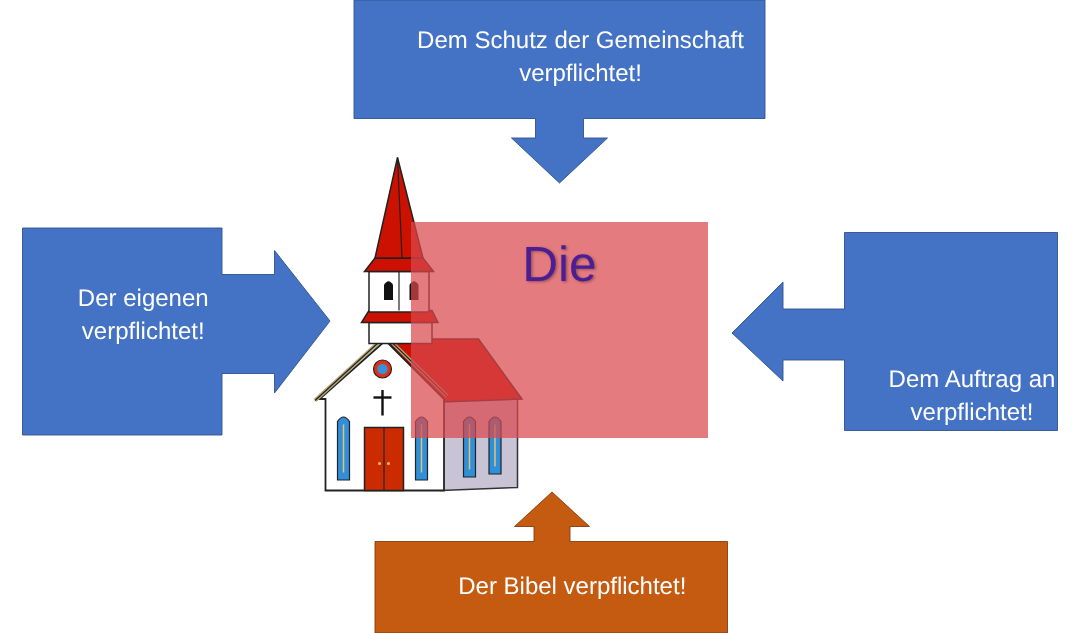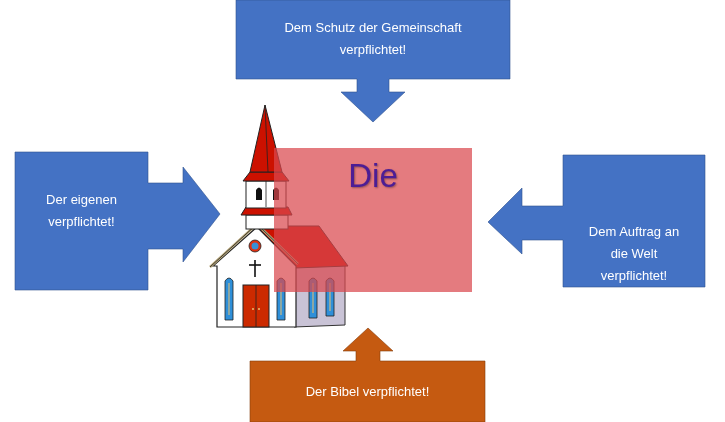--- a/index.html
+++ b/index.html
@@ -1,21 +1,21 @@
 <!DOCTYPE html>
 <html><head>
 <meta charset="utf-8">
 <style>
   html, body { margin:0; padding:0; background:#ffffff; }
   body { width:725px; height:422px; position:relative; overflow:hidden;
          font-family:"Liberation Sans", "DejaVu Sans", sans-serif; }
   svg.stage { position:absolute; left:0; top:0; }
   .label { position:absolute; color:#ffffff; text-align:center;
            display:flex; align-items:center; justify-content:center;
-           font-size:13px; line-height:22px; }
+           font-size:16px; line-height:22px;margin-left:14px; }
   .label span { display:block; }
   .center-label { position:absolute; color:#4c1d95; text-align:center;
            font-size:33px; line-height:44px;
            text-shadow: 1px 1px 2px rgba(0,0,0,0.35); }
 </style>
 </head>
 <body>
 
 <svg class="stage" width="725" height="422" viewBox="0 0 725 422">
 
@@ -95,21 +95,20 @@
 <div class="label" style="left:15px; top:152px; width:133px; height:118px;">
   <div>
     <span>Der eigenen</span>
     <span>verpflichtet!</span>
   </div>
 </div>
 
 <div class="label" style="left:563px; top:155px; width:142px; height:132px;align-items:flex-end;">
   <div>
     <span>Dem Auftrag an</span>
-    <span>die Welt</span>
     <span>verpflichtet!</span>
   </div>
 </div>
 
 <div class="label" style="left:250px; top:361px; width:235px; height:61px;">
   <div>
     <span>Der Bibel verpflichtet!</span>
   </div>
 </div>
 

